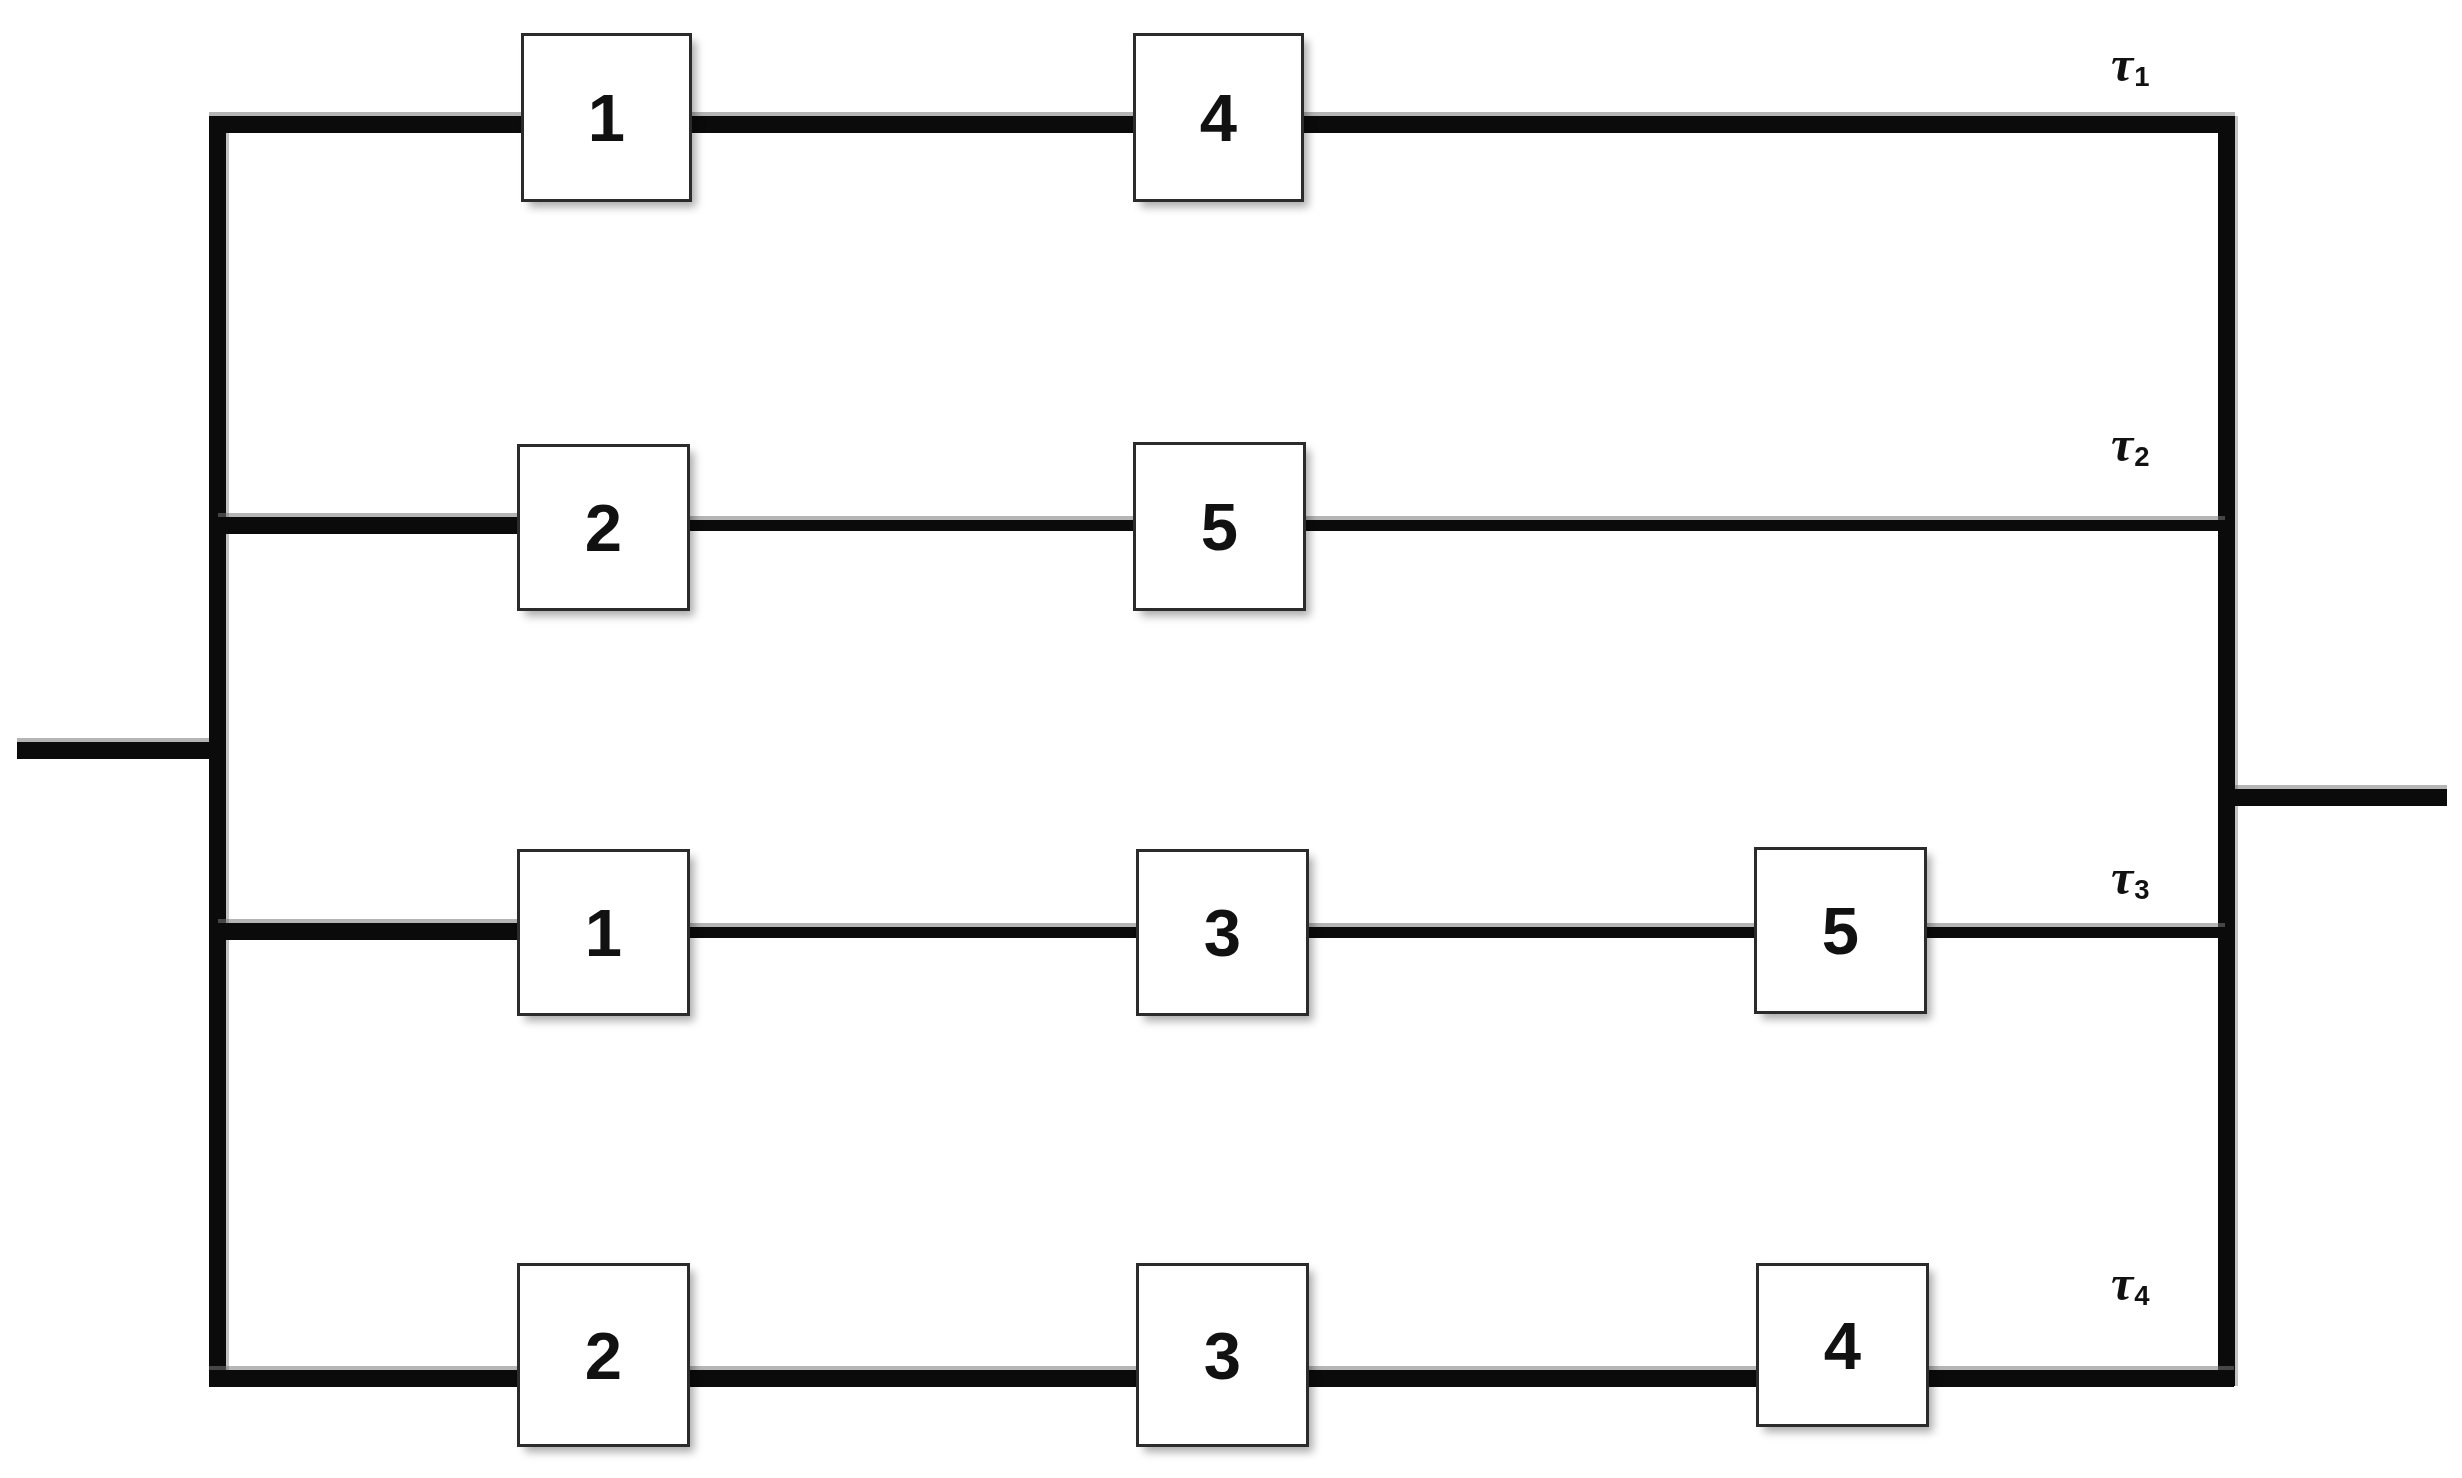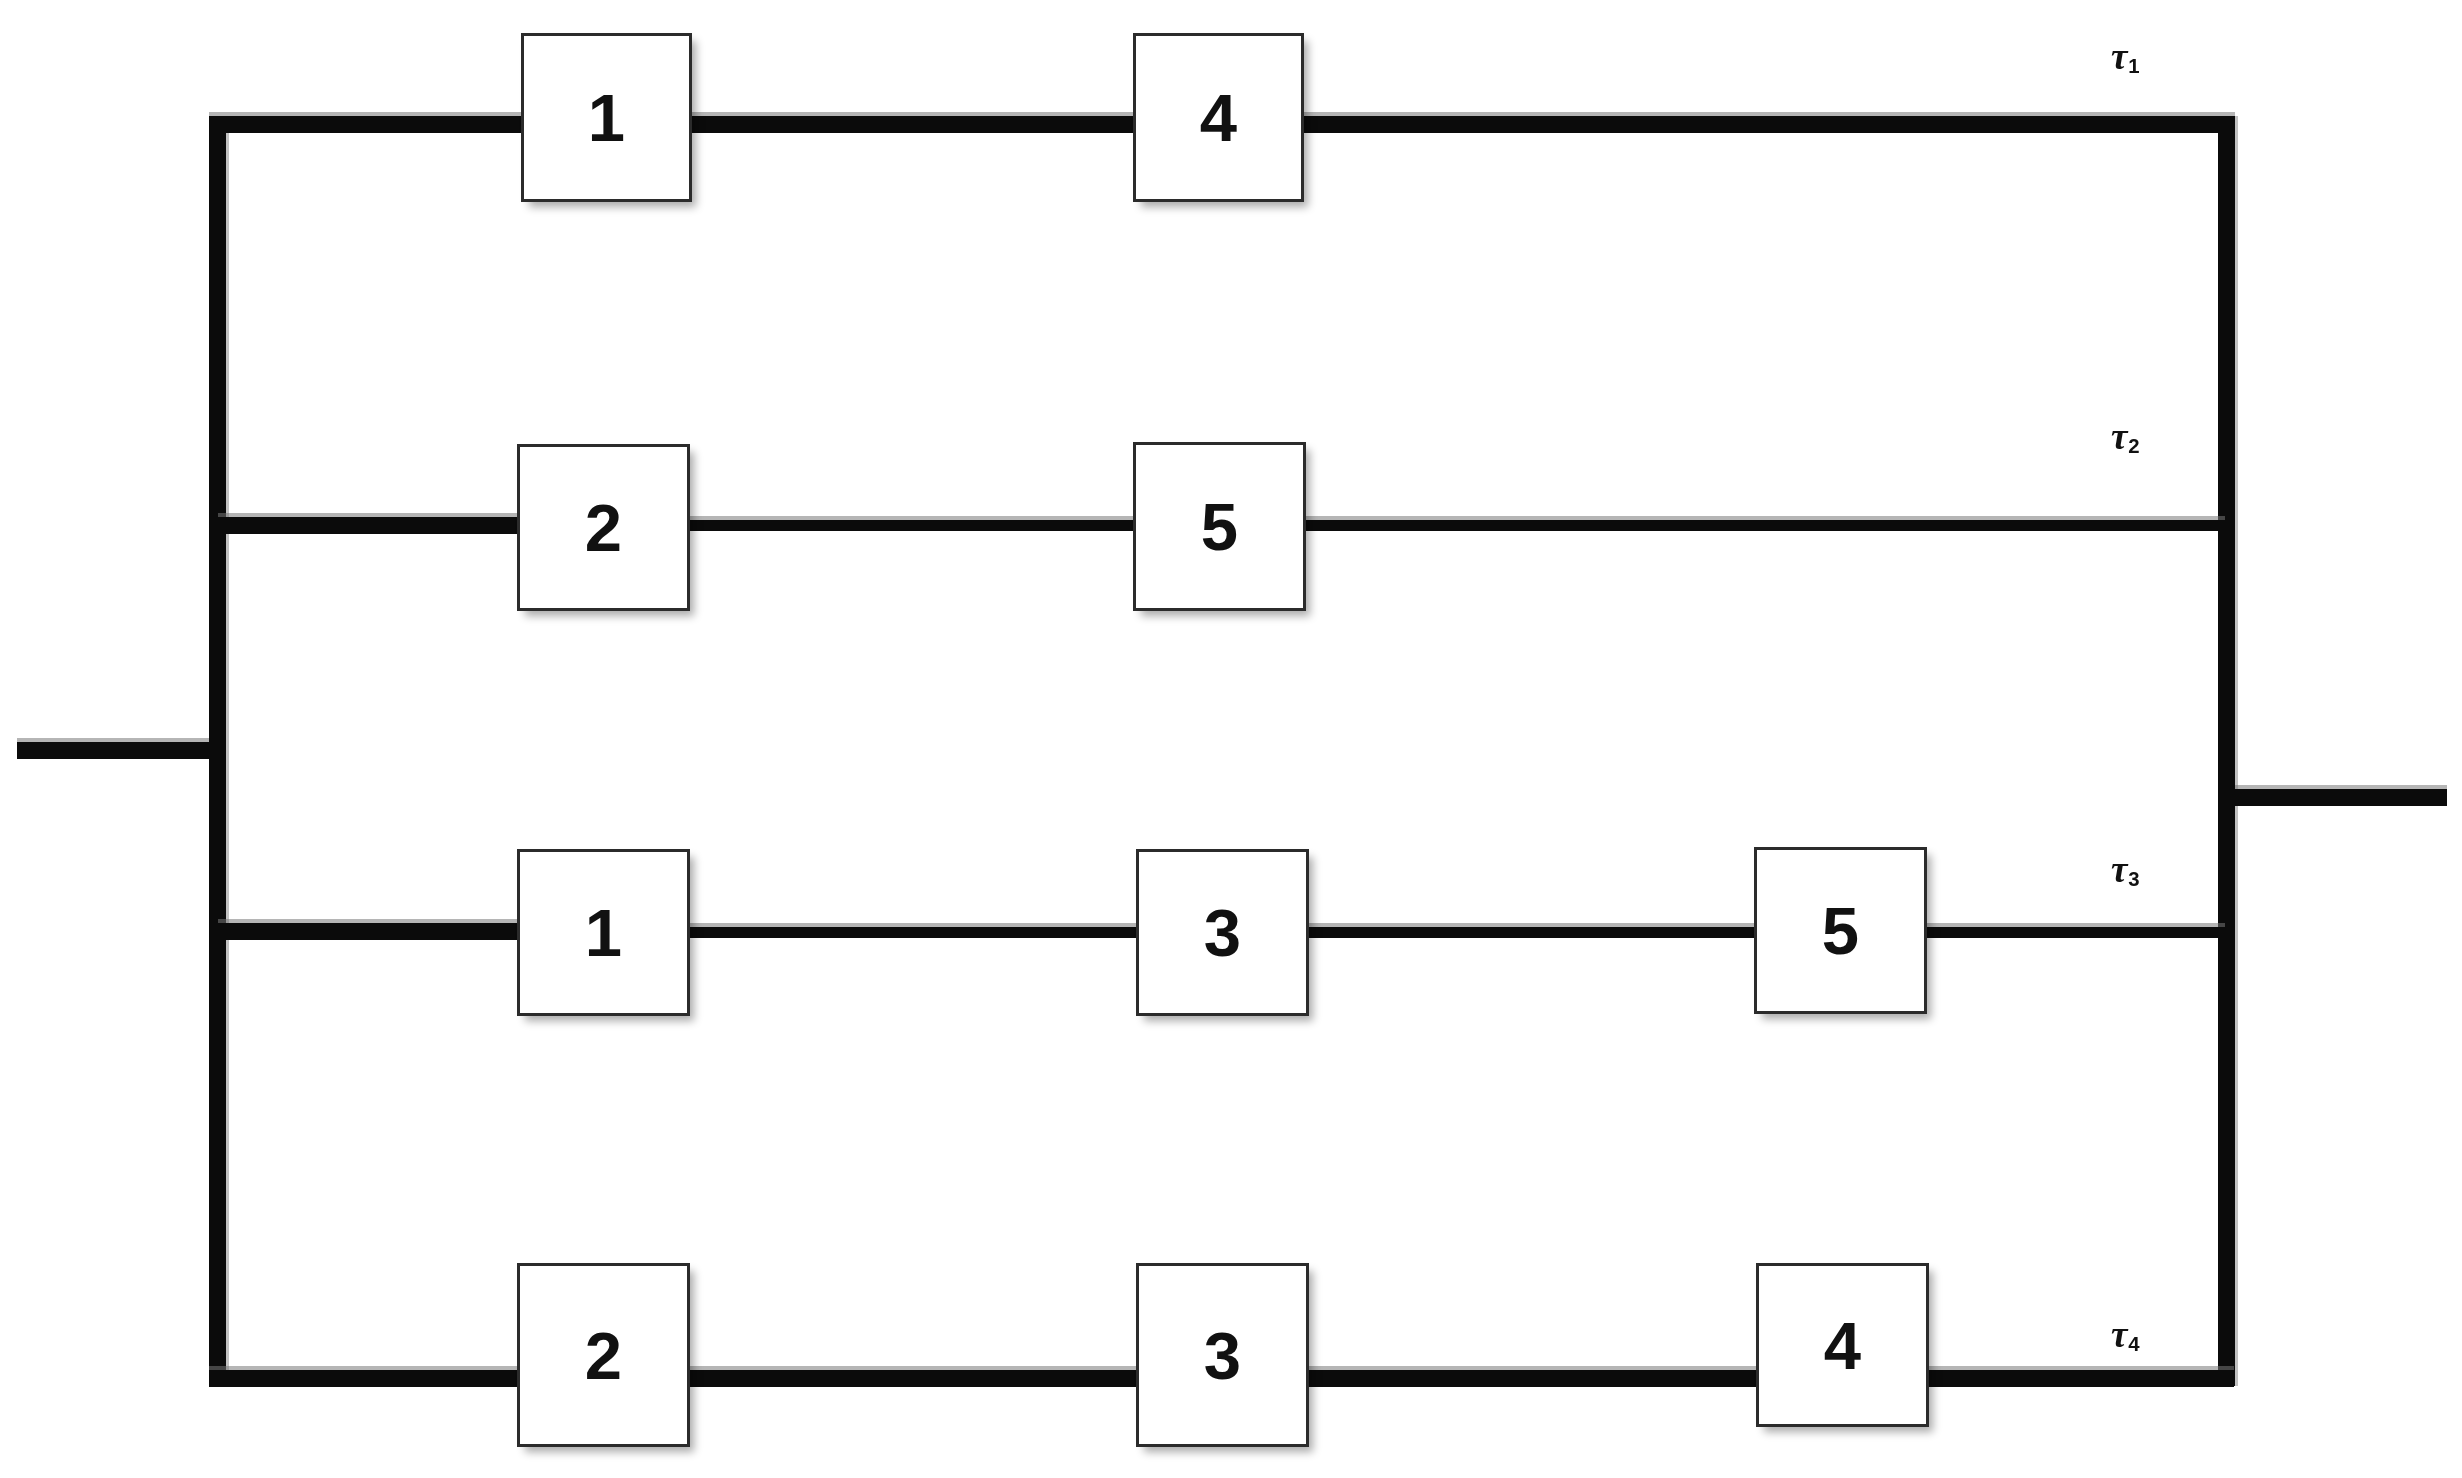--- a/index.html
+++ b/index.html
@@ -65,21 +65,21 @@
     user-select: none;
   }
 
   
   .tau {
     position: absolute;
     z-index: 6;
     font-family: "Liberation Serif", serif;
     font-style: italic;
     font-weight: bold;
-    font-size: 37px;
+    font-size: 50px;
     color: #111111;
     white-space: nowrap;
     user-select: none;
     text-align: center;
   }
   .tau sub {
     font-family: "Liberation Sans", sans-serif;
     font-style: normal;
     font-weight: bold;
     font-size: 0.55em;
@@ -159,18 +159,18 @@
   <div class="block" style="left:517px; top:1263px; width:173px; height:184px;">
     <span class="block-label">2</span>
   </div>
   <div class="block" style="left:1136px; top:1263px; width:173px; height:184px;">
     <span class="block-label">3</span>
   </div>
   <div class="block" style="left:1756px; top:1263px; width:173px; height:164px;">
     <span class="block-label">4</span>
   </div>
 
-  <div class="tau" style="left: 2111px; top: 1313px;">
+  <div class="tau" style="left: 2111px; top: 1254px;">
     <span>τ</span><sub>4</sub>
   </div>
 
 </div>
 
 
 </body></html>

